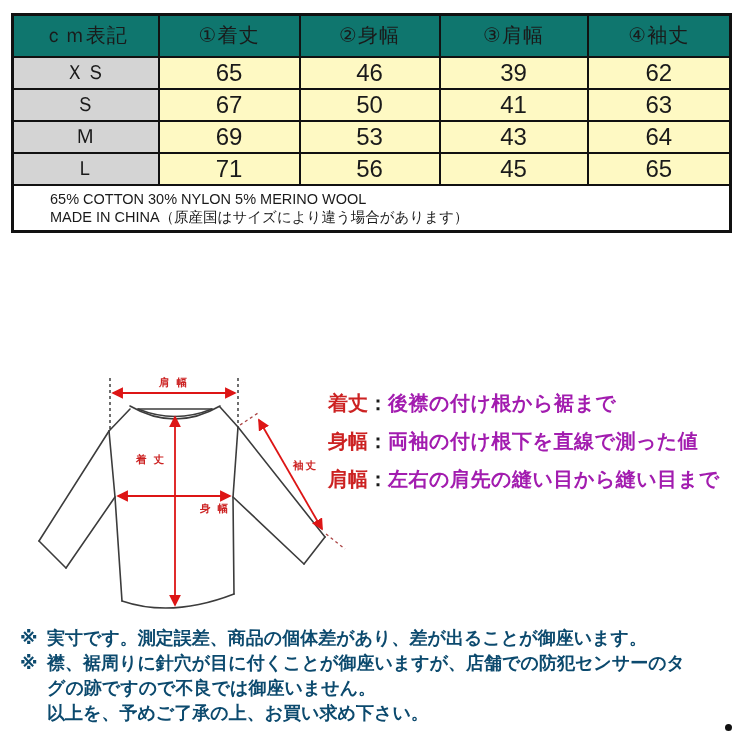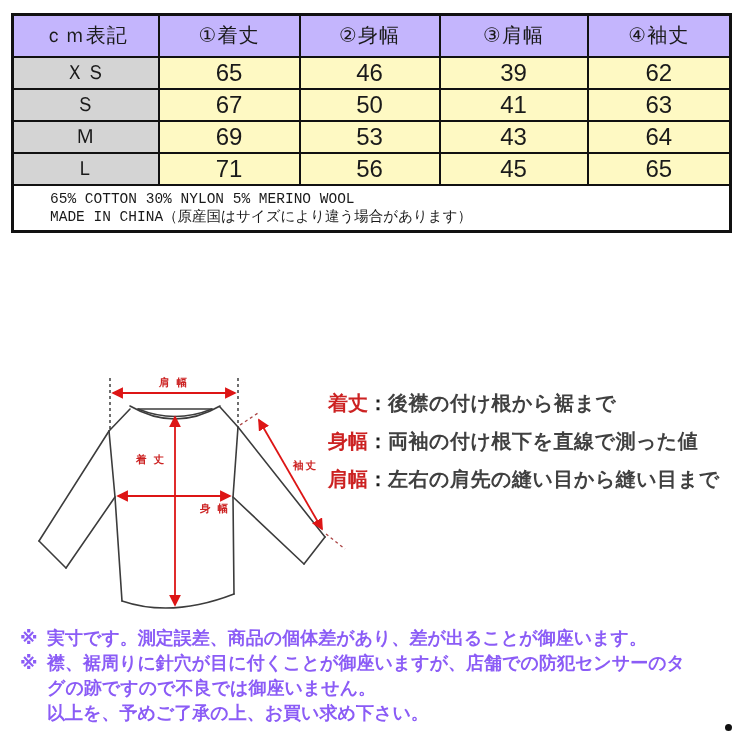--- a/index.html
+++ b/index.html
@@ -14,48 +14,48 @@
     position:absolute; left:11px; top:13px; width:718px;
     border-collapse:collapse; table-layout:fixed;
     border:3px solid #111;
   }
   table.size-table th, table.size-table td {
     border:2px solid #111;
     text-align:center; vertical-align:middle;
     font-weight:normal;
   }
   table.size-table thead th {
-    height:42px; background:#c4b5fd;
+    height:42px; background:#0f766e;
     font-size:20px; letter-spacing:1px;
   }
   table.size-table tbody th {
     background:#d4d4d4; font-size:20px; letter-spacing:1px;
   }
   table.size-table tbody td { background:#fef9c3; font-size:24px; }
   table.size-table tbody tr { height:32px; }
   table.size-table tr.materials-row td {
     text-align:left; padding:4px 0 4px 36px; height:44px;
-    font-family:Liberation Mono, monospace;
+    font-family:Liberation Sans, sans-serif;
     font-size:14.5px; line-height:18px; background:#fff;
   }
   
   svg.diagram { position:absolute; left:0; top:372px; }
   .svg-label {
     font-family:"Liberation Sans","DejaVu Sans",sans-serif;
     font-size:10.5px; font-weight:700; letter-spacing:2px;
   }
   
   .legend { position:absolute; left:328px; top:390px; width:400px; }
   .legend-item { height:20px; margin-bottom:18px; font-size:20px; font-weight:600; white-space:nowrap; }
   .legend-term { color:#cc2222; }
   .legend-sep  { color:#1a1a1a; }
-  .legend-desc { color:#404040; letter-spacing:0.5px; }
+  .legend-desc { color:#a21caf; letter-spacing:0.5px; }
   
   .notes { position:absolute; left:20px; top:626px; width:710px;
-           color:#8b5cf6; font-size:18px; font-weight:600; }
+           color:#0c4a6e; font-size:18px; font-weight:600; }
   .note-line { line-height:25px; white-space:nowrap; }
   .note-marker { display:inline-block; width:27px; }
   
   .page-dot { position:absolute; left:725px; top:724px; width:7px; height:7px;
               border-radius:50%; background:#111; }
 </style>
 </head>
 <body>
 
 <table class="size-table">

